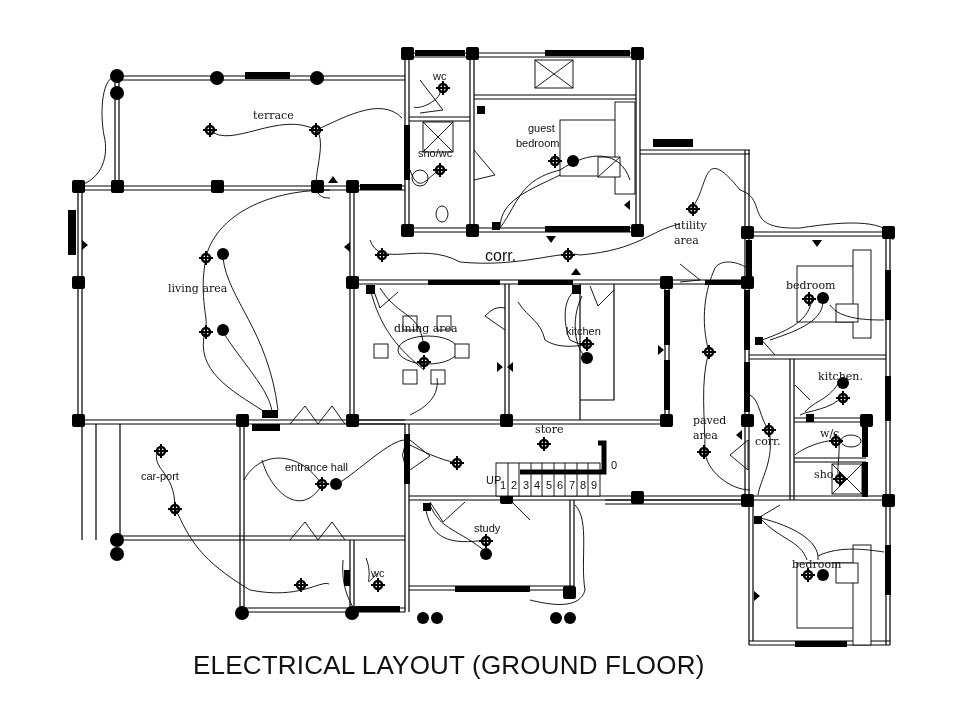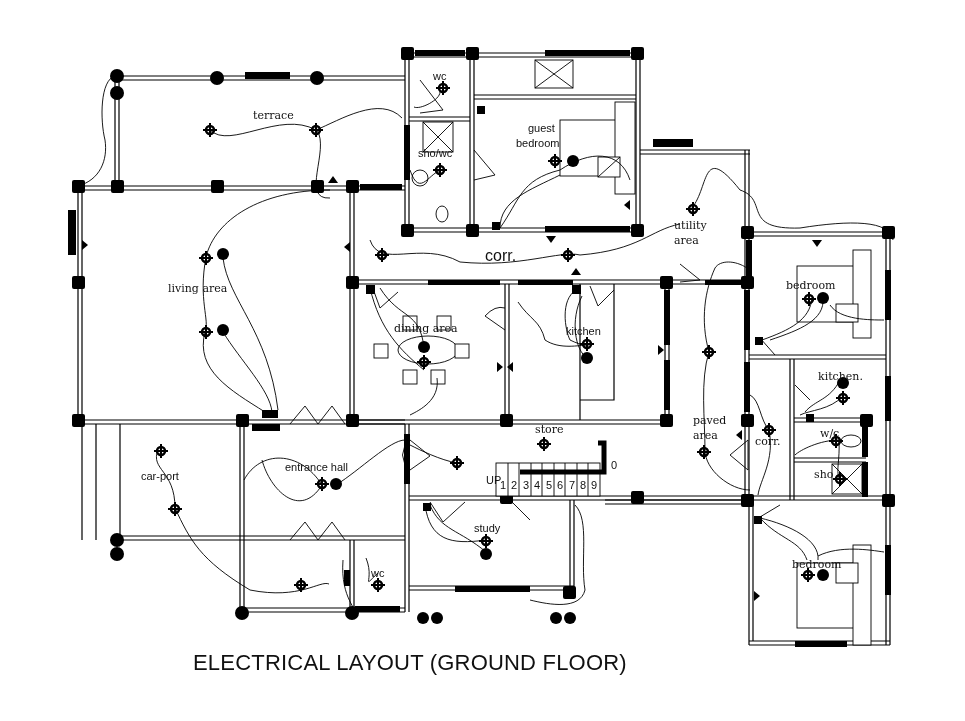--- a/index.html
+++ b/index.html
@@ -5,21 +5,21 @@
   html, body { margin:0; padding:0; background:#ffffff; }
   body { width:965px; height:721px; overflow:hidden; position:relative; font-family:"DejaVu Serif", serif; }
   #plan { position:absolute; left:0; top:0; width:965px; height:721px; }
   .wall { fill:none; stroke:#000; stroke-width:1.2; }
   .col { fill:#000; }
   .win { fill:#000; }
   .wire { fill:none; stroke:#000; stroke-width:0.9; }
   .lbl { font-family:"DejaVu Serif", serif; font-size:11px; fill:#111; }
   .lbl-sans { font-family:"Liberation Sans", sans-serif; font-size:11px; fill:#111; }
   .lbl-big { font-family:"Liberation Sans", sans-serif; font-size:16px; fill:#111; }
-  .title { position:absolute; left:193px; top:650px; font-family:"Liberation Sans", sans-serif; font-size:22px; color:#111; letter-spacing:0.2px; }
+  .title { position:absolute; left:193px; top:650px; font-family:"Liberation Sans", sans-serif; font-size:26px; color:#111; letter-spacing:0.2px; }
   .door { fill:none; stroke:#000; stroke-width:0.9; }
   .furn { fill:#fff; stroke:#000; stroke-width:0.9; }
 </style>
 </head>
 <body>
 
 <svg id="plan" viewBox="0 0 965 721" xmlns="http://www.w3.org/2000/svg">
 
   <g>
 

